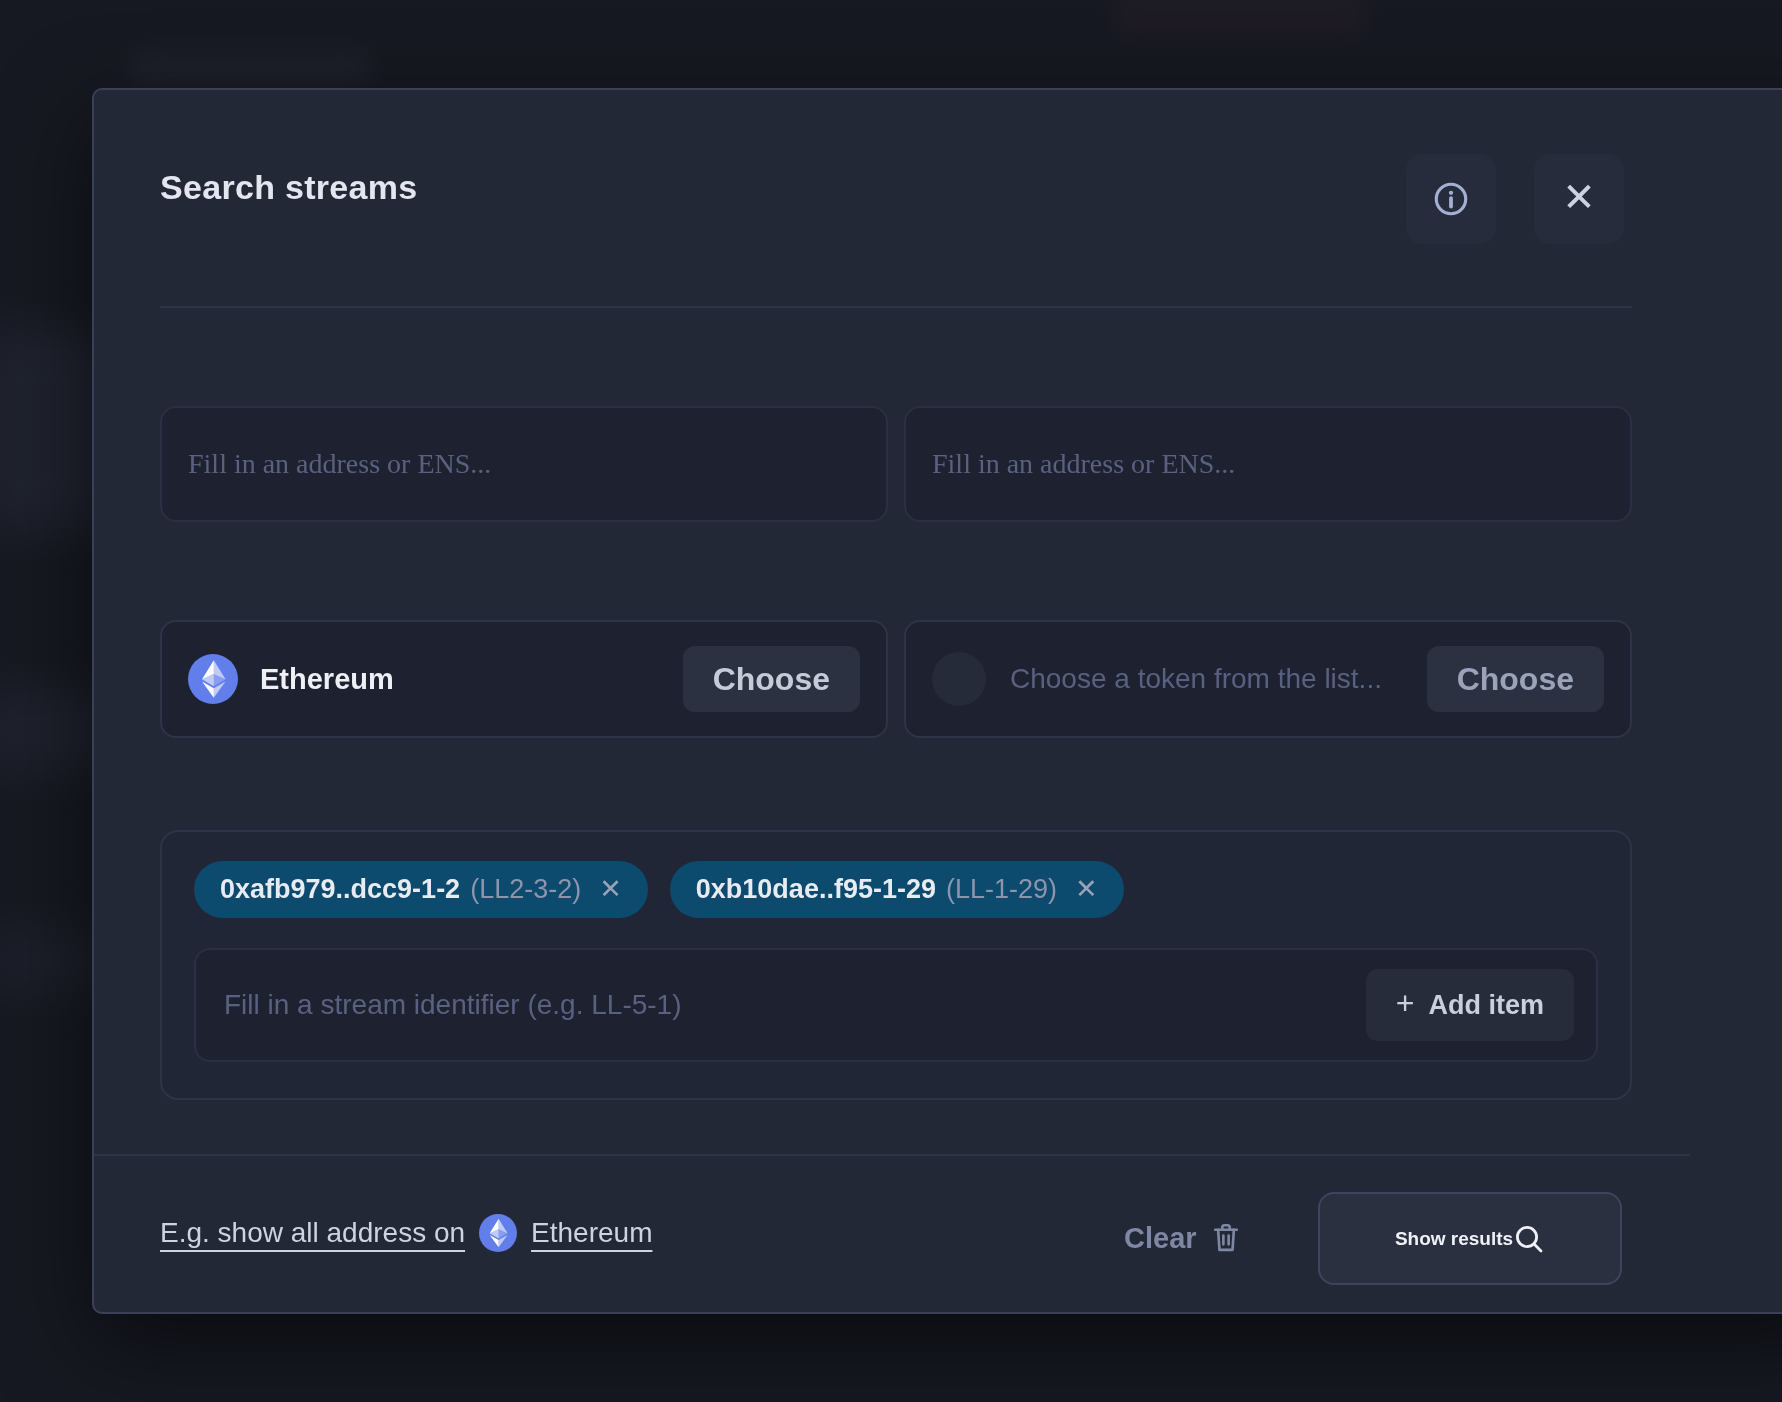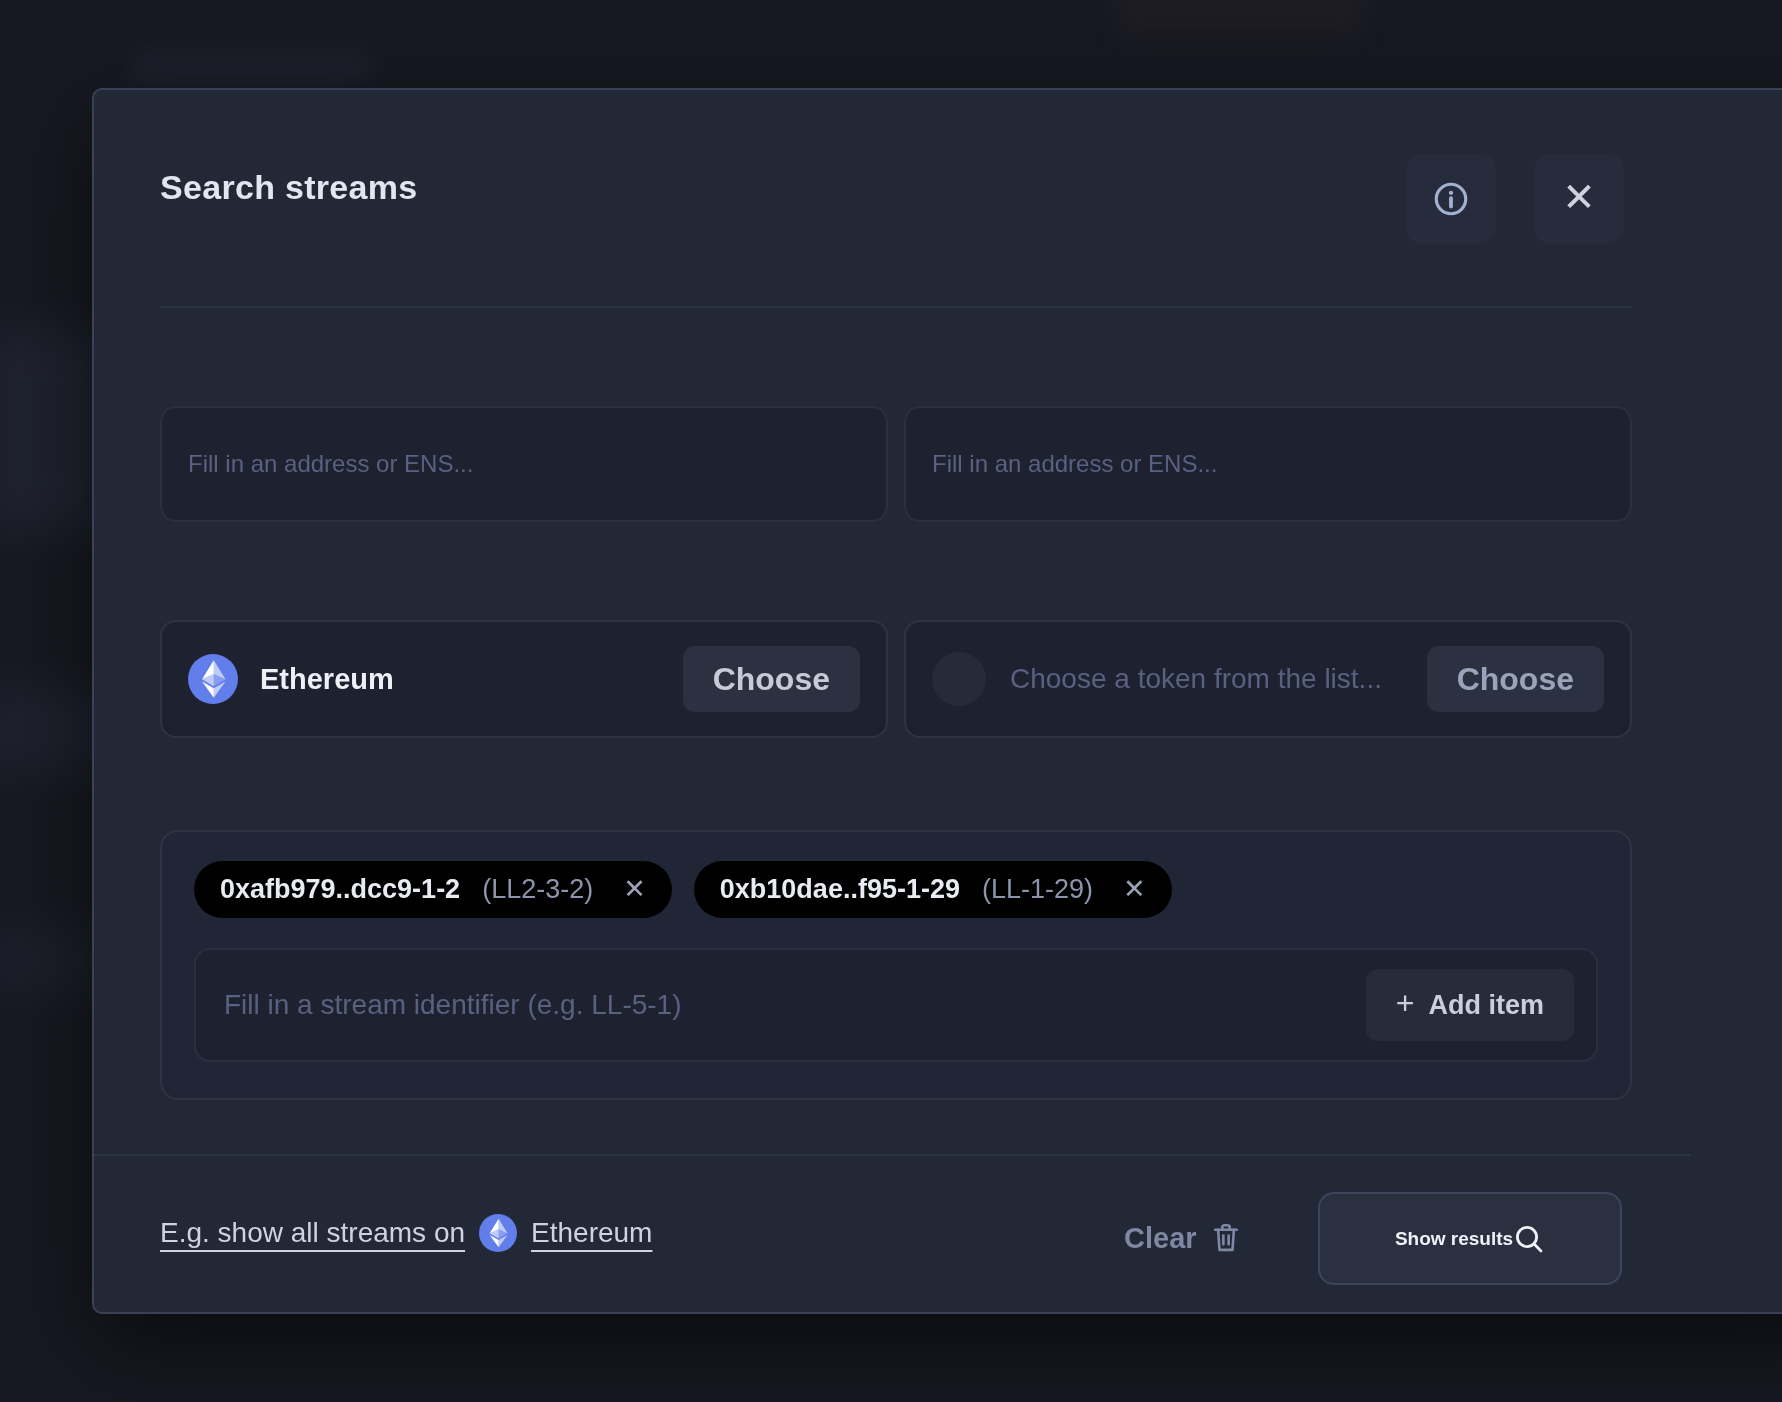--- a/index.html
+++ b/index.html
@@ -44,21 +44,21 @@
 
   .field-label {
     position:absolute; display:flex; align-items:center; gap:12px;
     font-size:28px; color:#99a2b8;
   }
   .label-info { color:#8b94ab; display:inline-flex; }
 
   .text-input {
     position:absolute; height:116px; width:728px; border-radius:16px;
     background:#1e2230; border:2px solid #2a3042; padding:0 26px;
-    font-family:Liberation Sans, sans-serif; font-size:24px; color:#dfe3ee; outline:none;
+    font-family:Liberation Serif, serif; font-size:28px; color:#dfe3ee; outline:none;
   }
   .text-input::placeholder { color:#596180; opacity:1; }
 
   .select-box {
     position:absolute; top:530px; height:118px; width:728px; border-radius:16px;
     background:#1d2130; border:2px solid #2e3445;
     display:flex; align-items:center; padding:0 26px; cursor:pointer;
   }
   .select-box .value { font-size:29px; font-weight:600; color:#eef0f6; margin-left:22px; }
   .select-box .token-ph { font-size:28px; color:#596180; margin-left:24px; flex:1; }
@@ -70,22 +70,22 @@
   }
   .choose-btn.muted { color:#9aa3b9; }
 
   
   .streams-box {
     position:absolute; left:66px; top:740px; width:1472px; height:270px;
     border:2px solid #2e3445; border-radius:18px; background:#212636;
   }
   .chips { position:absolute; left:32px; top:29px; display:flex; gap:22px; }
   .chip {
-    height:57px; border-radius:29px; background:#000000; padding:0 26px;
-    display:flex; align-items:center; gap:22px; cursor:default;text-align:center;
+    height:57px; border-radius:29px; background:#0c4a6e; padding:0 26px;
+    display:flex; align-items:center; gap:10px; cursor:default;text-align:center;
   }
   .chip .chip-id    { font-size:27px; font-weight:600; color:#e8ebf2; white-space:nowrap; }
   .chip .chip-alias { font-size:27px; color:#8c95ac; white-space:nowrap; }
   .chip .chip-x {
     font-size:27px; color:#9aa2b8; margin-left:8px; cursor:pointer; line-height:1;
   }
   .stream-input-wrap {
     position:absolute; left:32px; right:32px; top:116px; height:114px;
     background:#1e2230; border:2px solid #2a3042; border-radius:16px;
     display:flex; align-items:center; padding:0 22px 0 28px;
@@ -230,21 +230,21 @@
       <button class="add-btn">
         <span class="plus">+</span>
         <span>Add item</span>
       </button>
     </div>
   </div>
 
   <div class="divider footer"></div>
 
   <div class="footer-link">
-    <span class="lnk">E.g. show all streams on</span>
+    <span class="lnk">E.g. show all address on</span>
     <span>
       <svg width="38" height="38" viewBox="0 0 32 32">
         <circle cx="16" cy="16" r="16" fill="#627EEA"></circle>
         <g fill="#FFFFFF">
           <path fill-opacity=".6" d="M16.5 4v8.87l7.5 3.35z"></path>
           <path d="M16.5 4L9 16.22l7.5-3.35z"></path>
           <path fill-opacity=".6" d="M16.5 21.97v6.03L24 17.62z"></path>
           <path d="M16.5 28v-6.03L9 17.62z"></path>
           <path fill-opacity=".25" d="M16.5 20.57l7.5-4.35-7.5-3.35z"></path>
           <path fill-opacity=".6" d="M9 16.22l7.5 4.35v-7.7z"></path>

